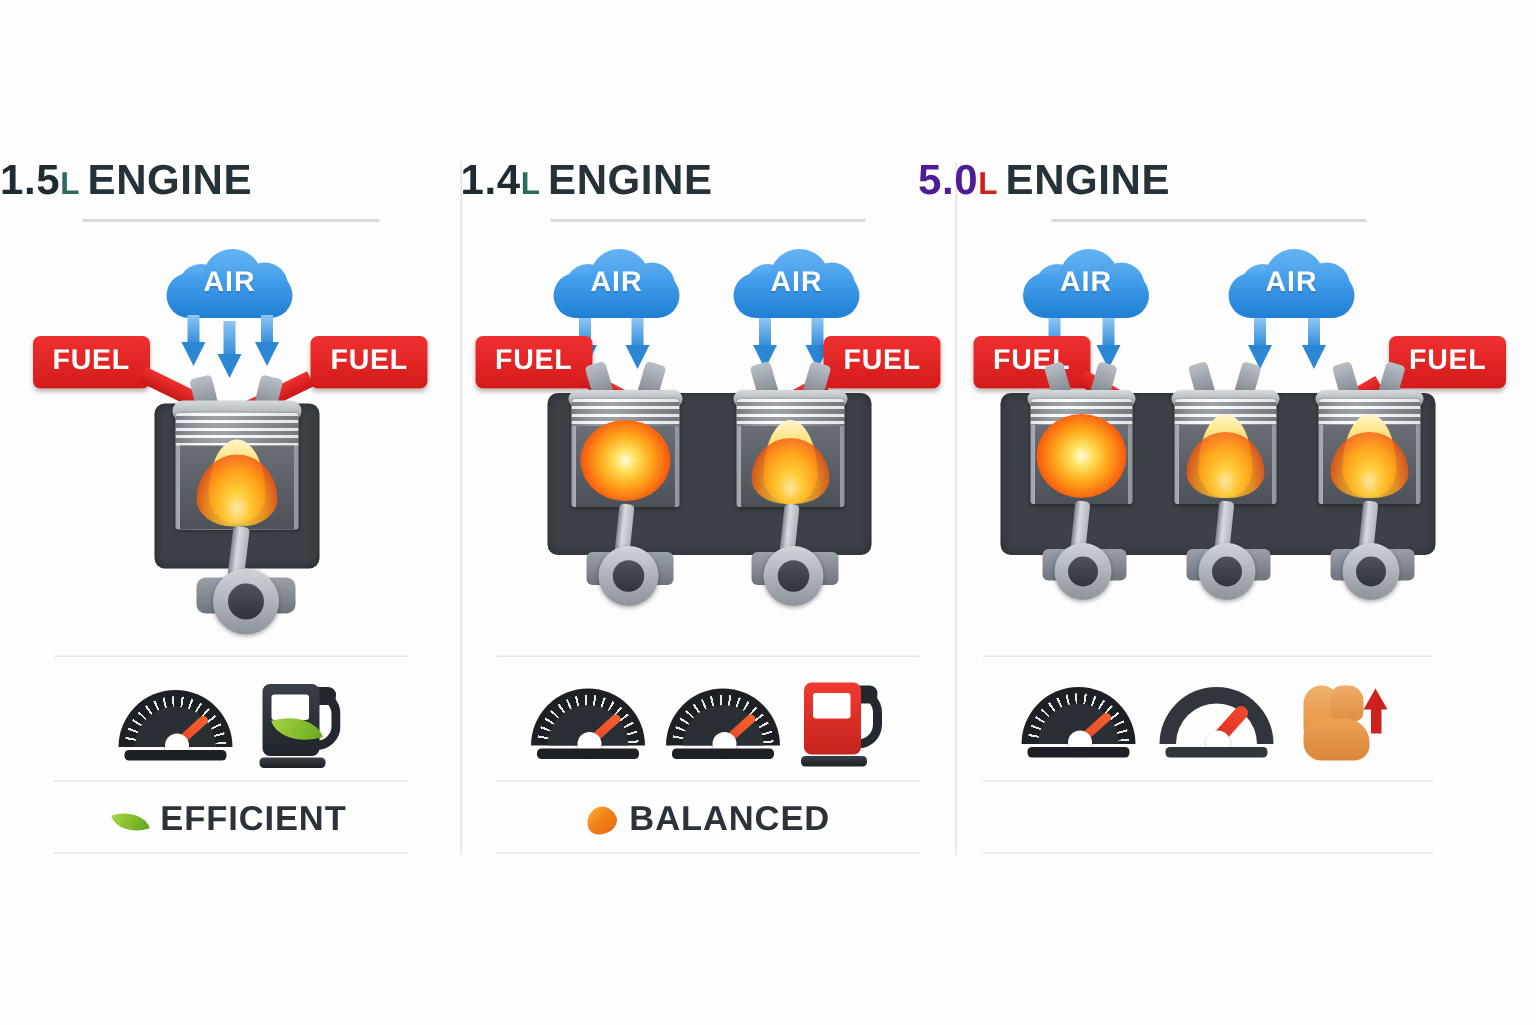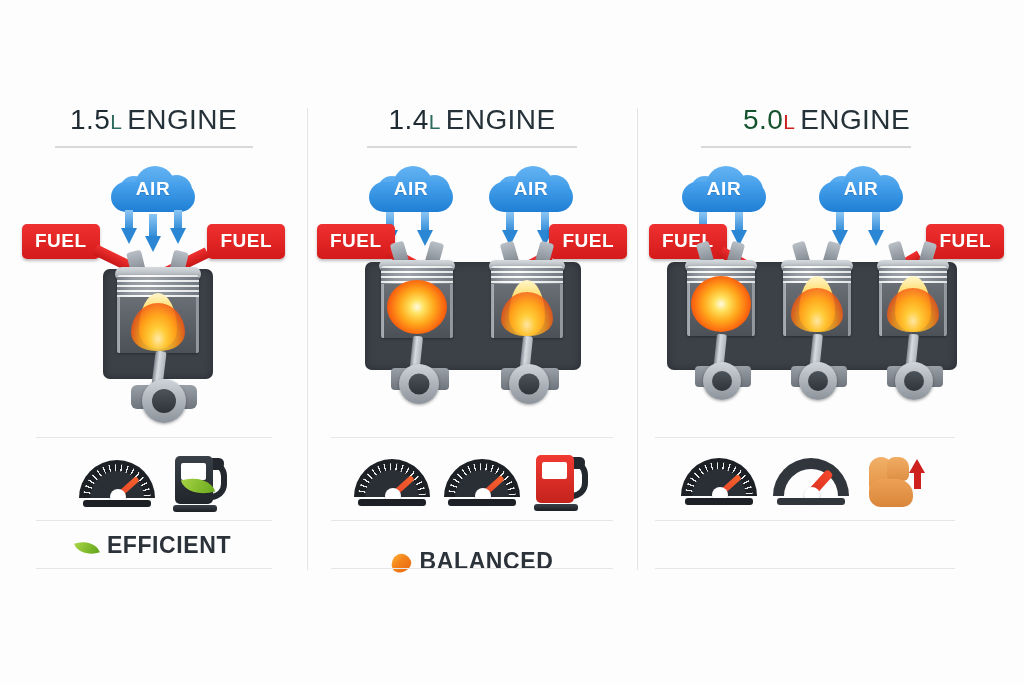--- a/index.html
+++ b/index.html
@@ -28,29 +28,28 @@
     background: #e4e4e6;
   }
   #div1 { left: 307px; }
   #div2 { left: 637px; }
 
   
   .title {
     position: absolute;
     top: 104px;
     left: 0; right: 0;
-    text-align: center;
     font-size: 28px;
-    font-weight: normal;
+    font-weight: bold;
     letter-spacing: 0.4px;
     color: #26323a;
     white-space: nowrap;
   }
   .title .disp { color: #1f2b33; }
-  .title .disp.red-accent { color: #14532d; margin-left: 42px; }
+  .title .disp.red-accent { color: #4c1d95; }
   .title .lit { font-size: 21px; }
   .title .lit.teal { color: #2d6b5e; }
   .title .lit.red { color: #cc1f1f; }
   .title .eng { color: #26323a; margin-left: 5px; }
   .title-rule {
     position: absolute;
     top: 146px;
     height: 2px;
     background: #d9d9dc;
     left: 50%;
@@ -664,21 +663,21 @@
       <div class="pump red">
         <div class="nozzle"></div>
           <div class="nozzle-top"></div>
         <div class="body"></div>
           <div class="screen"></div>
           <div class="foot"></div>
       </div>
     </div>
 
     <div class="verdict-rule" style="left:24px;top:520px;width:282px;"></div>
-    <div class="verdict" style="top:532px;margin-top:16px;">
+    <div class="verdict" style="top:532px;">
       <span class="vicon icon-flame-sm"></span><span>BALANCED</span>
     </div>
     <div class="verdict-rule" style="left:24px;top:568px;width:282px;"></div>
   </div>
 
   <div style="position:absolute;left:637px;top:0;width:387px;height:683px;">
 
     <div class="title" style="left:-25px;right:25px;">
       <span class="disp red-accent">5.0</span><span class="lit red">L</span><span class="eng">ENGINE</span>
     </div>

